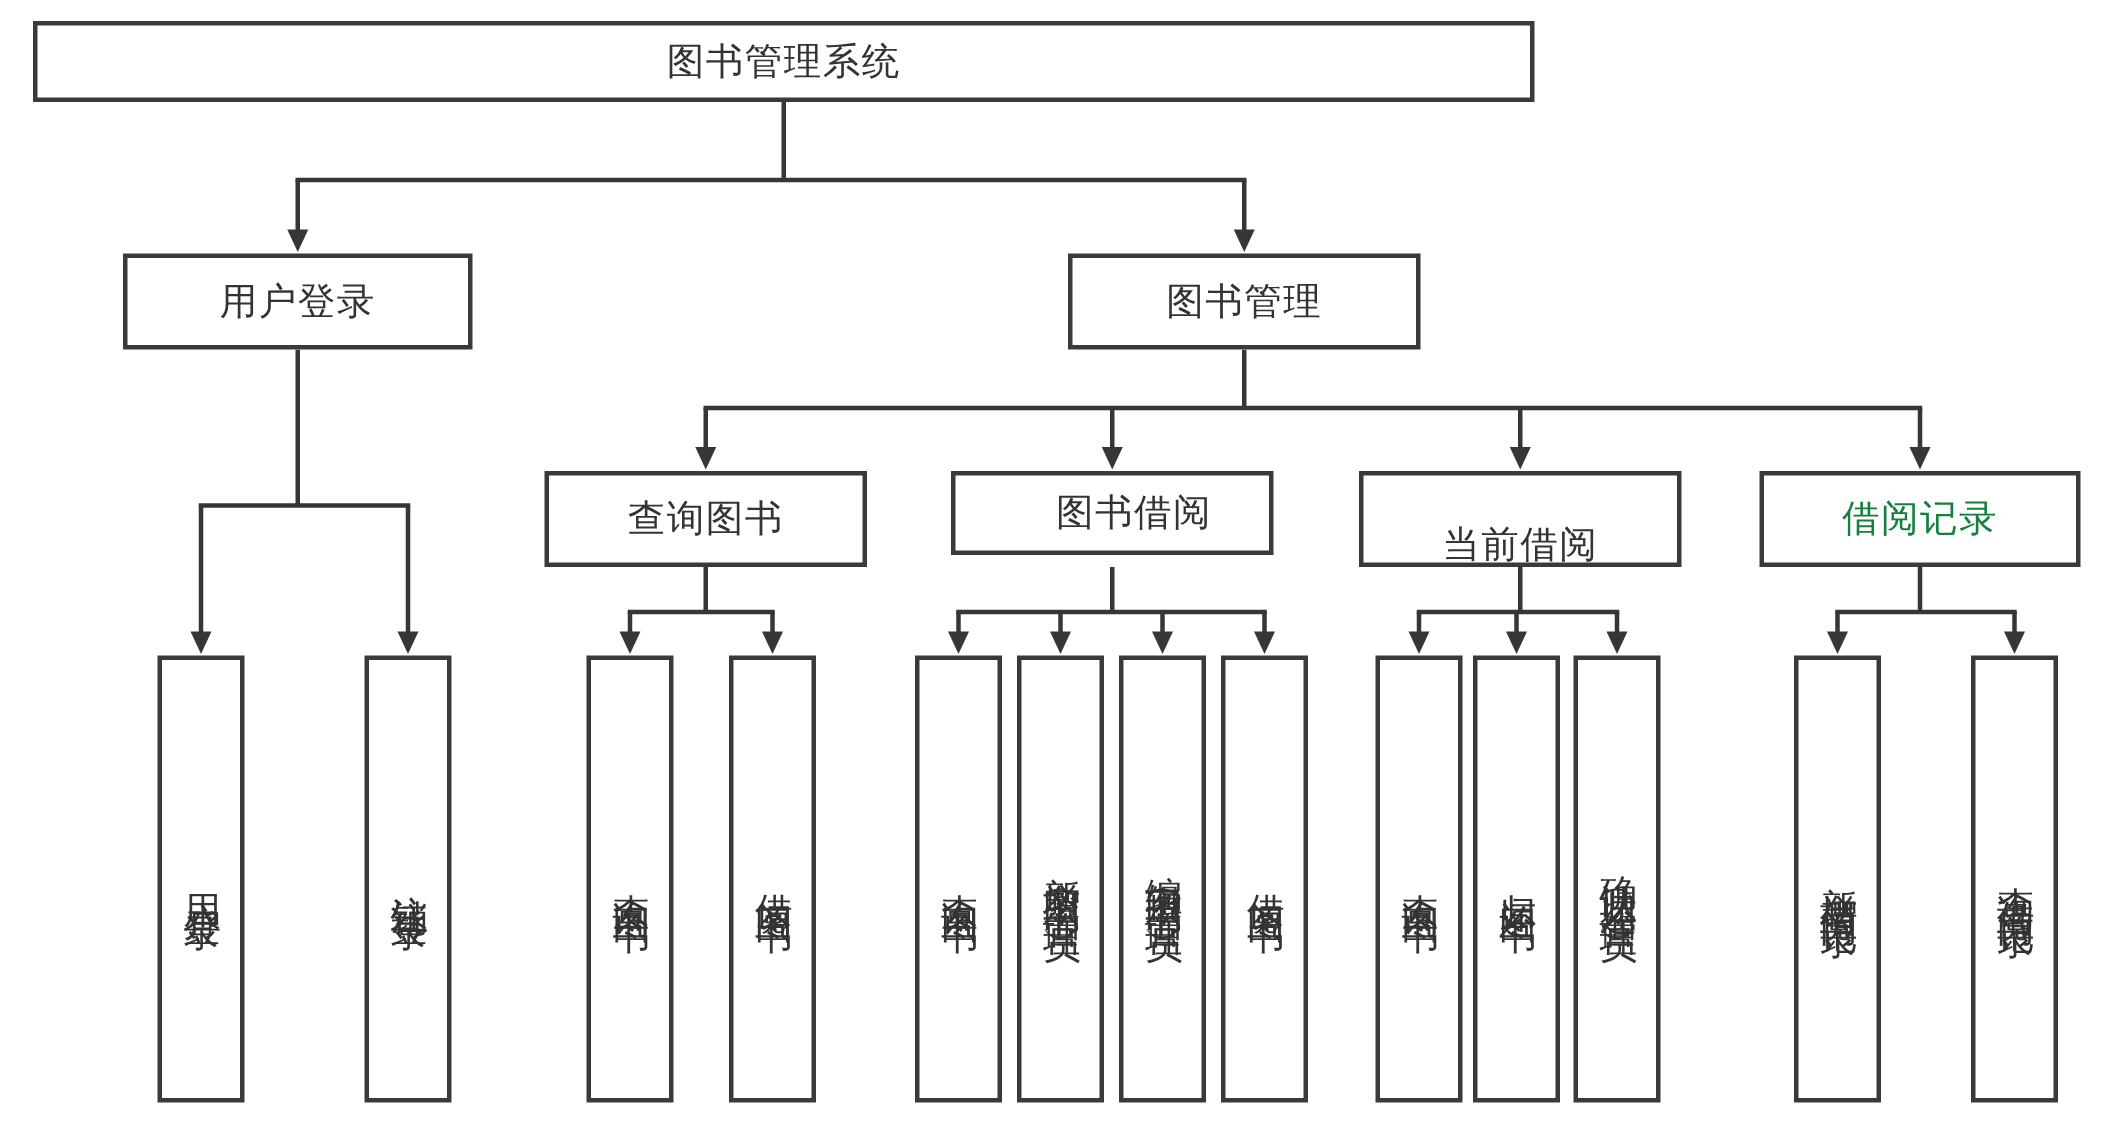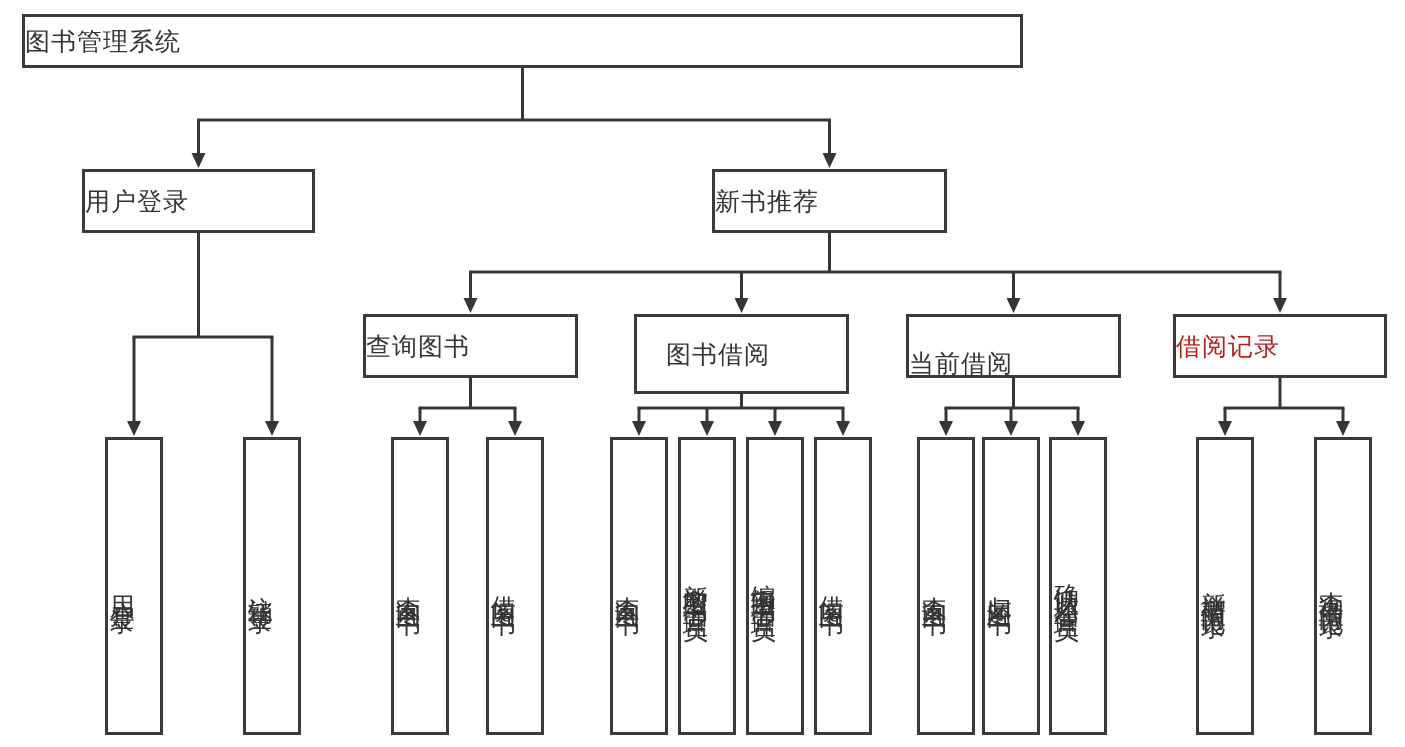--- a/index.html
+++ b/index.html
@@ -3,21 +3,21 @@
 <meta charset="utf-8">
 <style>
   html,body{margin:0;padding:0;background:#ffffff;}
   #canvas{
     position:relative;width:1405px;height:747px;overflow:hidden;background:#ffffff;
     font-family:"Liberation Sans","DejaVu Sans",sans-serif;
   }
   #connectors{position:absolute;left:0;top:0;width:1405px;height:747px;pointer-events:none;}
   .node{
     position:absolute;box-sizing:border-box;border:3px solid #3a3a3a;background:#ffffff;
-    display:flex;align-items:center;justify-content:flex-start;
+    display:flex;align-items:center;justify-content:center;
   }
   .node .label{
     color:#333333;font-size:25px;line-height:1.15;letter-spacing:1px;white-space:nowrap;
   }
   .node.vertical .label{
     writing-mode:vertical-rl;text-orientation:mixed;letter-spacing:5px;white-space:normal;
   }
   #watermark{
     position:absolute;left:1188px;top:711px;width:212px;
     color:rgba(198,198,198,0.95);font-size:20px;letter-spacing:0px;white-space:nowrap;
@@ -97,33 +97,33 @@
       </g>
     </svg>
   <div id="nodes">
       <div class="node horizontal" style="left: 22px; top: 14px; width: 1001px; height: 54px; border-color: rgb(58, 58, 58);">
         <span class="label" style="color: rgb(51, 51, 51);">图书管理系统</span>
       </div>
       <div class="node horizontal" style="left: 82px; top: 169px; width: 233px; height: 64px; border-color: rgb(58, 58, 58);">
         <span class="label" style="color: rgb(51, 51, 51);">用户登录</span>
       </div>
       <div class="node horizontal" style="left: 712px; top: 169px; width: 235px; height: 64px; border-color: rgb(58, 58, 58);">
-        <span class="label" style="color: rgb(51, 51, 51);">新书推荐</span>
+        <span class="label" style="color: rgb(51, 51, 51);">图书管理</span>
       </div>
       <div class="node horizontal" style="left: 363px; top: 314px; width: 215px; height: 64px; border-color: rgb(58, 58, 58);">
         <span class="label" style="color: rgb(51, 51, 51);">查询图书</span>
       </div>
-      <div class="node horizontal" style="left: 634px; top: 314px; width: 215px; height: 80px; border-color: rgb(58, 58, 58); padding-left: 29px;">
+      <div class="node horizontal" style="left: 634px; top: 314px; width: 215px; height: 56px; border-color: rgb(58, 58, 58); padding-left: 29px;">
         <span class="label" style="color: rgb(51, 51, 51);">图书借阅</span>
       </div>
       <div class="node horizontal" style="left: 906px; top: 314px; width: 215px; height: 64px; border-color: rgb(58, 58, 58);">
         <span class="label" style="color: rgb(51, 51, 51); margin-top: 34px;">当前借阅</span>
       </div>
       <div class="node horizontal" style="left: 1173px; top: 314px; width: 214px; height: 64px; border-color: rgb(58, 58, 58);">
-        <span class="label" style="color: #b91c1c;">借阅记录</span>
+        <span class="label" style="color: #15803d;">借阅记录</span>
       </div>
       <div class="node vertical" style="left: 105px; top: 437px; width: 58px; height: 298px; border-color: rgb(58, 58, 58);">
         <span class="label" style="color: rgb(51, 51, 51);">用户登录</span>
       </div>
       <div class="node vertical" style="left: 243px; top: 437px; width: 58px; height: 298px; border-color: rgb(58, 58, 58);">
         <span class="label" style="color: rgb(51, 51, 51);">注销登录</span>
       </div>
       <div class="node vertical" style="left: 391px; top: 437px; width: 58px; height: 298px; border-color: rgb(58, 58, 58);">
         <span class="label" style="color: rgb(51, 51, 51);">查询图书</span>
       </div>

